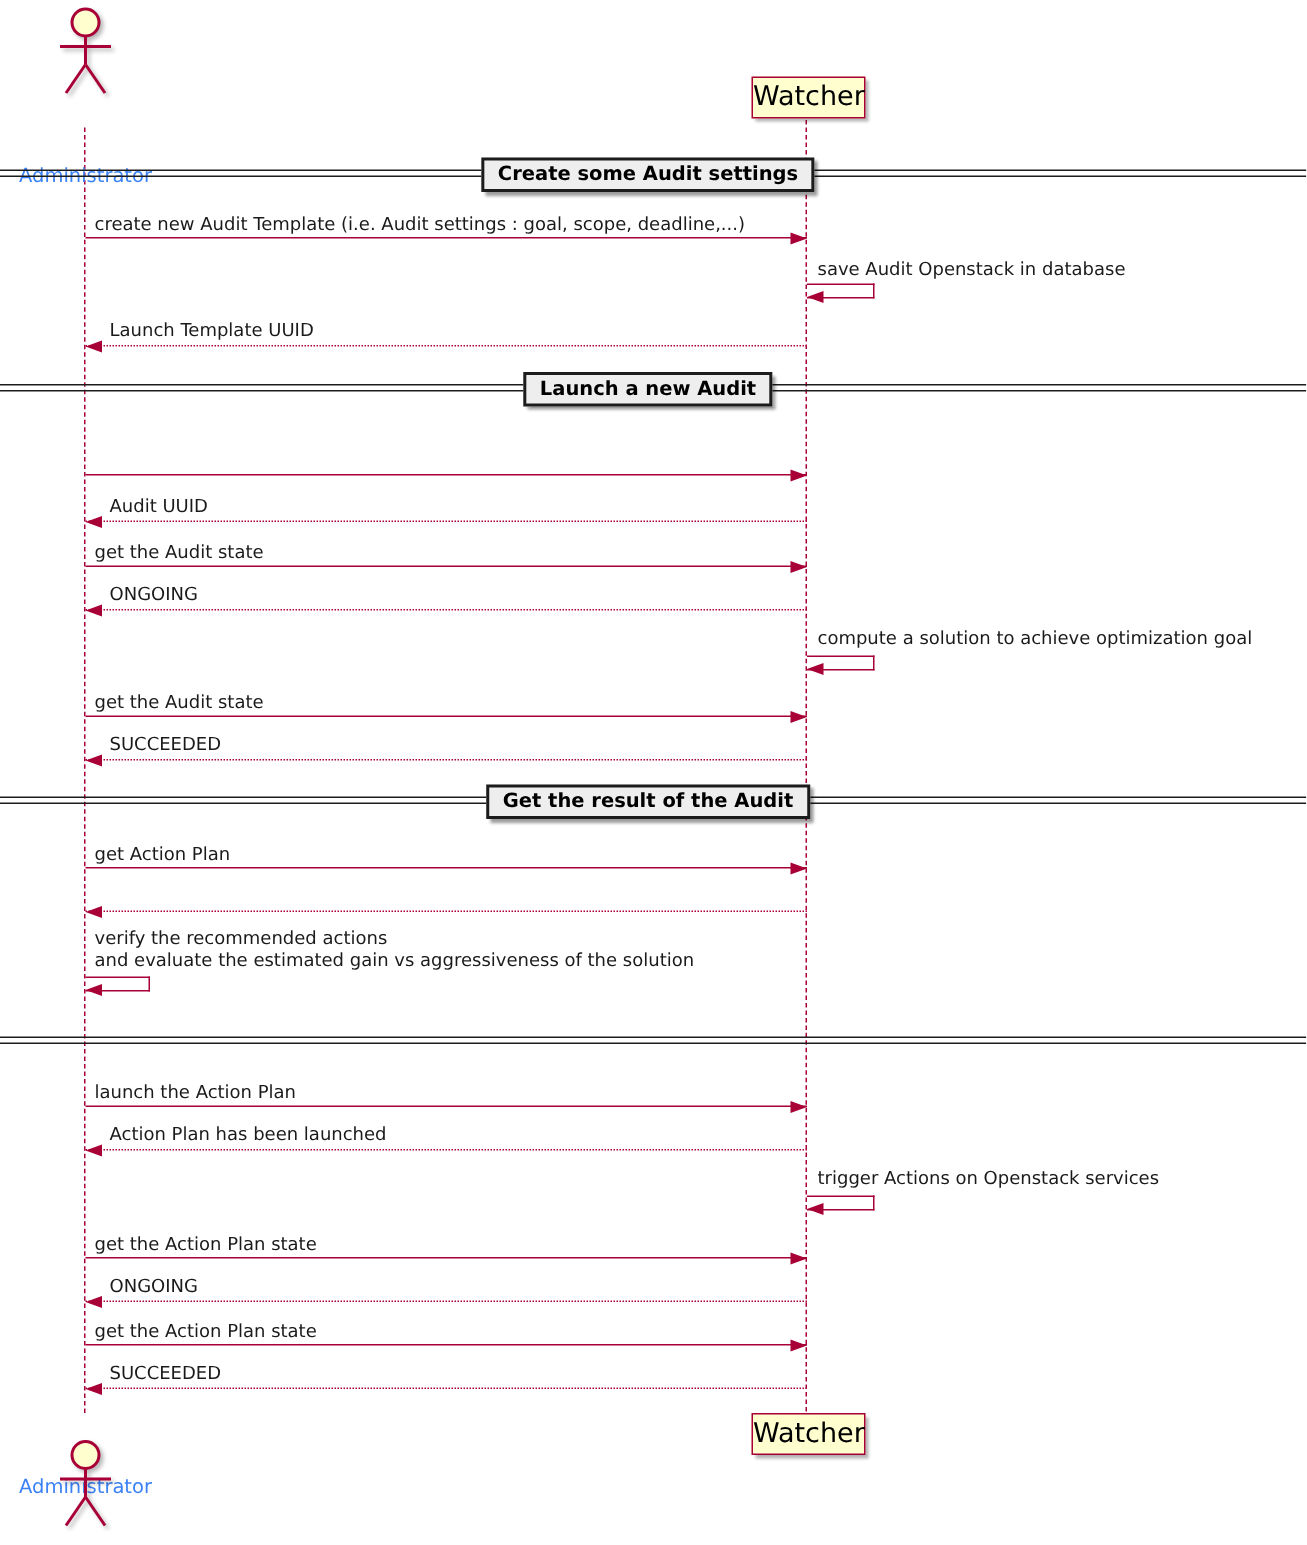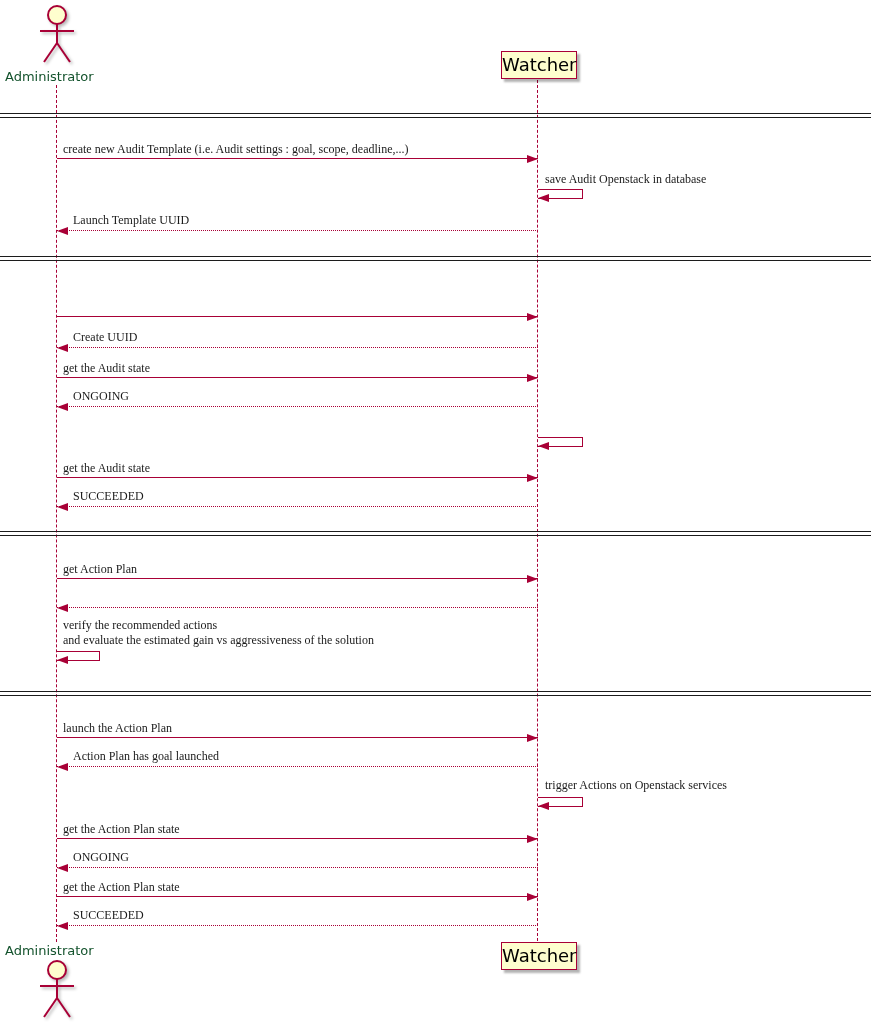--- a/index.html
+++ b/index.html
@@ -9,41 +9,41 @@
   
   .lifeline{position:absolute;width:0;border-left:1px dashed #A80036;}
   .admin-line{left:56px;top:85px;height:857px;}
   .watcher-line{left:537px;top:80px;height:861px;}
 
   
   .actor-svg{position:absolute;left:36px;width:42px;height:64px;
              filter:drop-shadow(2.5px 2.5px 1.5px rgba(0,0,0,0.28));}
   .top-actor{top:4px;}
   .bottom-actor{top:959px;}
-  .actor-label{position:absolute;left:5px;width:104px;font-size:13px;color:#14532d;}
+  .actor-label{position:absolute;left:5px;width:104px;text-align:center;font-size:13px;color:#3b82f6;margin-top:41px;}
   .top-actor-label{top:69px;}
   .bottom-actor-label{top:943px;}
 
   
   .participant{position:absolute;left:501px;width:74px;height:26px;line-height:26px;
                text-align:center;font-size:18px;color:#000;background:#FEFECE;
                border:1.5px solid #A80036;box-shadow:2.5px 2.5px 2px rgba(0,0,0,0.3);}
   .top-watcher{top:51px;}
   .bottom-watcher{top:942px;}
 
   
   .divider-line{position:absolute;left:0;width:871px;height:3px;
                 border-top:1.5px solid #1c1c1c;border-bottom:1.5px solid #1c1c1c;}
   .divider-box{position:absolute;left:432px;transform:translateX(-50%);
                background:#EEEEEE;border:2px solid #1c1c1c;padding:1px 9px;
                font-weight:bold;font-size:13px;line-height:17px;color:#000;white-space:nowrap;
                box-shadow:2.5px 2.5px 2px rgba(0,0,0,0.4);}
 
   
-  .msg-text{position:absolute;font-size:12px;line-height:15px;color:#1a1a1a;white-space:pre-line;font-family:Liberation Serif, serif;}
+  .msg-text{position:absolute;font-size:12px;line-height:15px;color:#1a1a1a;white-space:pre-line;}
   .arrow{position:absolute;left:57px;width:481px;height:0;}
   .arrow.solid{border-top:1px solid #A80036;}
   .arrow.dotted{border-top:1px dotted #A80036;}
   .arrow.right::after{content:"";position:absolute;right:0;top:-4.5px;width:0;height:0;
                       border-left:11px solid #A80036;border-top:4px solid transparent;border-bottom:4px solid transparent;}
   .arrow.left::before{content:"";position:absolute;left:0;top:-4.5px;width:0;height:0;
                       border-right:11px solid #A80036;border-top:4px solid transparent;border-bottom:4px solid transparent;}
 
   
   .self-loop{position:absolute;width:45px;height:10px;box-sizing:border-box;
@@ -66,68 +66,72 @@
     <line x1="21" y1="20" x2="21" y2="39" stroke="#A80036" stroke-width="2"></line>
     <line x1="4" y1="27" x2="38" y2="27" stroke="#A80036" stroke-width="2"></line>
     <line x1="21" y1="39" x2="8" y2="58" stroke="#A80036" stroke-width="2"></line>
     <line x1="21" y1="39" x2="34" y2="58" stroke="#A80036" stroke-width="2"></line>
   </svg>
   <div class="actor-label top-actor-label">Administrator</div>
 
   <div class="participant top-watcher">Watcher</div>
 
   <div class="divider-line" style="top:113px"></div>
+  <div class="divider-box" style="top:105px">Create some Audit settings</div>
 
   <div class="msg-text" style="left:63px;top:142px">create new Audit Template (i.e. Audit settings : goal, scope, deadline,...)</div>
   <div class="arrow solid right" style="top:158px"></div>
 
   <div class="msg-text" style="left:545px;top:172px">save Audit Openstack in database</div>
   <div class="self-loop watcher-self" style="top:189px"></div>
 
   <div class="msg-text" style="left:73px;top:213px">Launch Template UUID</div>
   <div class="arrow dotted left" style="top:230px"></div>
 
   <div class="divider-line" style="top:256px"></div>
+  <div class="divider-box" style="top:248px">Launch a new Audit</div>
 
   <div class="arrow solid right" style="top:316px"></div>
 
-  <div class="msg-text" style="left:73px;top:330px">Create UUID</div>
+  <div class="msg-text" style="left:73px;top:330px">Audit UUID</div>
   <div class="arrow dotted left" style="top:347px"></div>
 
   <div class="msg-text" style="left:63px;top:361px">get the Audit state</div>
   <div class="arrow solid right" style="top:377px"></div>
 
   <div class="msg-text" style="left:73px;top:389px">ONGOING</div>
   <div class="arrow dotted left" style="top:406px"></div>
 
+  <div class="msg-text" style="left:545px;top:418px">compute a solution to achieve optimization goal</div>
   <div class="self-loop watcher-self" style="top:437px"></div>
 
   <div class="msg-text" style="left:63px;top:461px">get the Audit state</div>
   <div class="arrow solid right" style="top:477px"></div>
 
   <div class="msg-text" style="left:73px;top:489px">SUCCEEDED</div>
   <div class="arrow dotted left" style="top:506px"></div>
 
   <div class="divider-line" style="top:531px"></div>
+  <div class="divider-box" style="top:523px">Get the result of the Audit</div>
 
   <div class="msg-text" style="left:63px;top:562px">get Action Plan</div>
   <div class="arrow solid right" style="top:578px"></div>
 
   <div class="arrow dotted left" style="top:607px"></div>
 
   <div class="msg-text" style="left:63px;top:618px">verify the recommended actions
 and evaluate the estimated gain vs aggressiveness of the solution</div>
   <div class="self-loop admin-self" style="top:651px"></div>
 
   <div class="divider-line" style="top:691px"></div>
 
   <div class="msg-text" style="left:63px;top:721px">launch the Action Plan</div>
   <div class="arrow solid right" style="top:737px"></div>
 
-  <div class="msg-text" style="left:73px;top:749px">Action Plan has goal launched</div>
+  <div class="msg-text" style="left:73px;top:749px">Action Plan has been launched</div>
   <div class="arrow dotted left" style="top:766px"></div>
 
   <div class="msg-text" style="left:545px;top:778px">trigger Actions on Openstack services</div>
   <div class="self-loop watcher-self" style="top:797px"></div>
 
   <div class="msg-text" style="left:63px;top:822px">get the Action Plan state</div>
   <div class="arrow solid right" style="top:838px"></div>
 
   <div class="msg-text" style="left:73px;top:850px">ONGOING</div>
   <div class="arrow dotted left" style="top:867px"></div>

